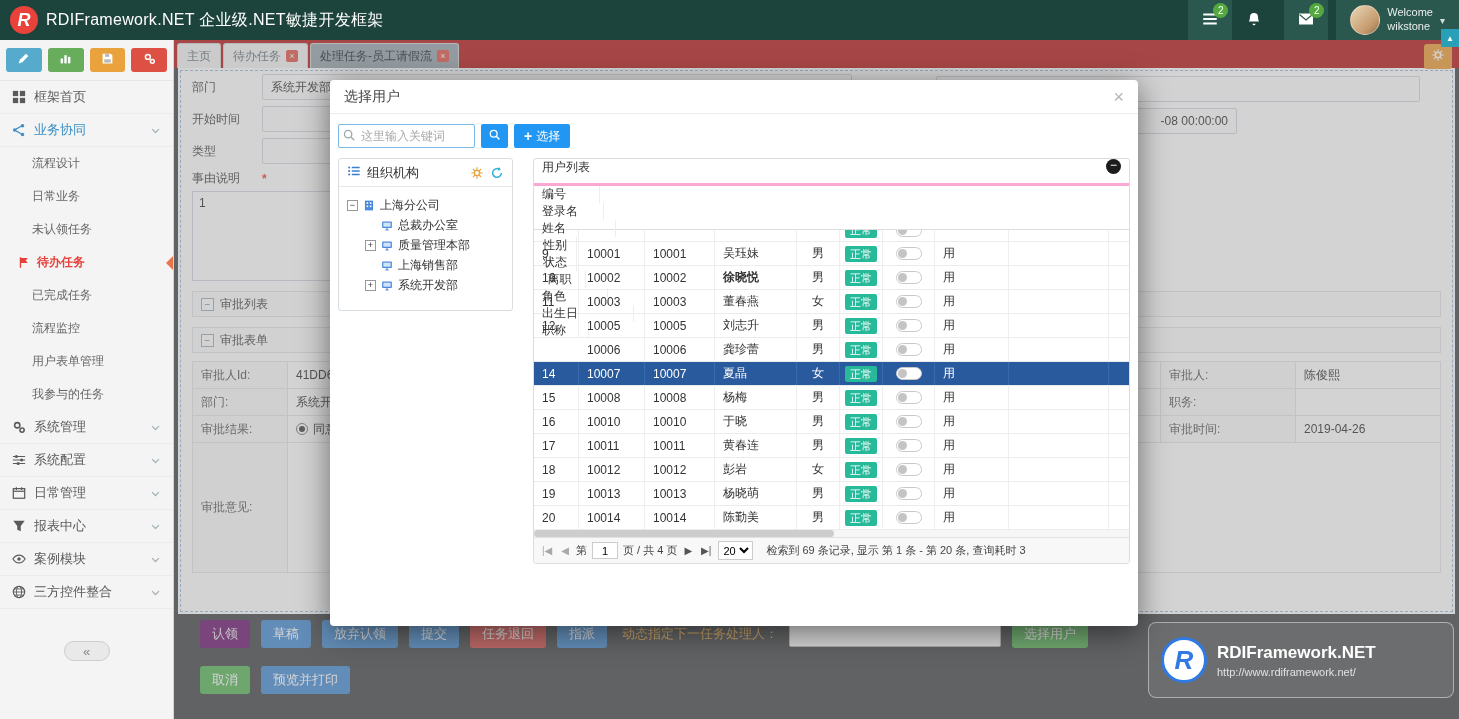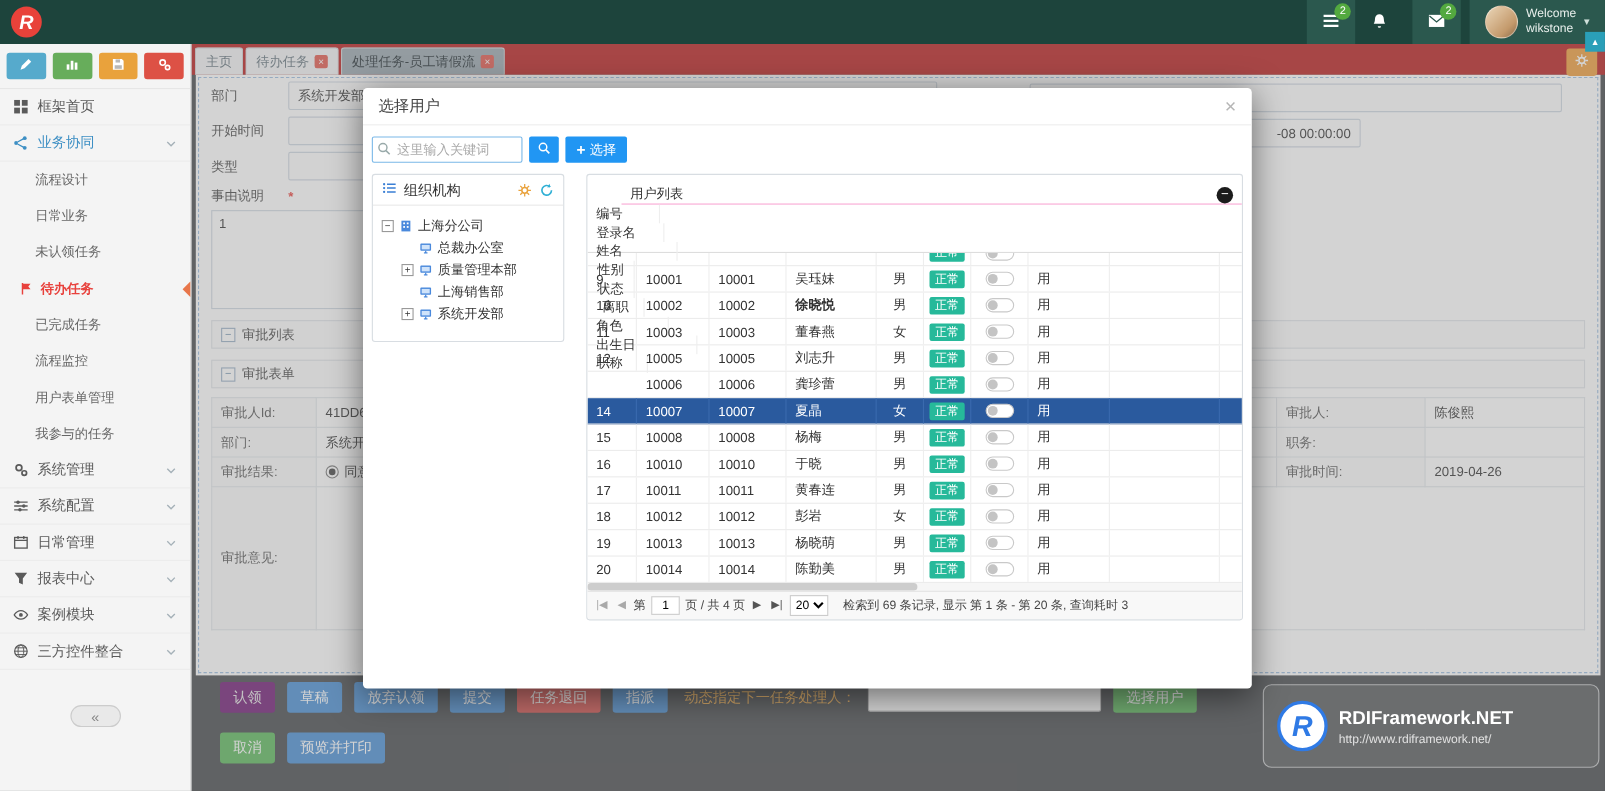--- a/index.html
+++ b/index.html
@@ -111,21 +111,21 @@
   .oh-icons span { display:flex; cursor:pointer; }
   .org-tree { padding:8px 4px; }
   .tree-row { height:20px; display:flex; align-items:center; gap:4px; cursor:pointer; white-space:nowrap; }
   .expander { width:11px; height:11px; border:1px solid #999; background:#fff; font-size:9px; line-height:9px; text-align:center; color:#333; flex:none; cursor:pointer; }
   .expander-spacer { width:11px; flex:none; }
   .tree-icon { display:flex; flex:none; }
   .tree-icon svg { width:14px; height:13px; }
   .tree-label { font-size:12px; color:#333; }
 
   .list-panel { flex:1; border:1px solid #d8dde2; border-radius:3px; background:#fff; height:406px; position:relative; overflow:hidden; }
-  .list-header { height:27px; display:flex; align-items:flex-end; padding:0 8px; border-bottom:1px solid #f9a8d4; font-size:12px; color:#333;margin-left:31px; }
+  .list-header { height:27px; display:flex; align-items:flex-start; padding:0 8px; border-bottom:3px solid #f9a8d4; font-size:12px; color:#333; }
   .circle-min { margin-left:auto; width:15px; height:15px; background:#1c1c1c; color:#fff; border-radius:50%; font-size:12px; line-height:13px; text-align:center; cursor:pointer; }
   .grid-zone { position:absolute; top:27px; left:0; right:0; bottom:33px; overflow:hidden; }
   .grid-inner { width:630px; }
   .grid-head { display:flex; height:44px; border-bottom:1px solid #ddd; width:630px;flex-direction:column; }
   .gcell { padding:0 8px; display:flex; align-items:center; border-right:1px solid #eee; overflow:hidden; white-space:nowrap; flex:none; font-size:12px; color:#333; }
   .gcell.center { justify-content:center; padding:0 2px; }
   .grow { display:flex; height:24px; border-bottom:1px solid #ececec; width:630px; align-items:stretch; }
   .grow.selected { background:#2a5a9e; }
   .grow.selected .gcell { color:#fff; border-right-color:#3a6aae; }
   .grow.partial { height:12px; overflow:hidden; display:block; }
@@ -150,20 +150,21 @@
 </style>
 </head>
 <body>
 
 <div class="screen">
 
   <header class="header">
     <div class="logo">
         <span>R</span>
       </div>
+    <div class="header-title">RDIFramework.NET 企业级.NET敏捷开发框架</div>
     <div class="header-right">
       <div class="hicon block">
         <span><svg viewBox="0 0 16 16" width="18" height="18">
               <path d="M2 4h12M2 8h12M2 12h12" stroke="#fff" stroke-width="1.8" fill="none"></path>
             </svg></span>
         <span class="badge">2</span>
       </div>
       <div class="hicon">
         <span><svg viewBox="0 0 16 16" width="16" height="16">
               <path d="M8 2a4 4 0 0 0-4 4c0 3-1.2 4.5-1.2 4.5h10.4S12 9 12 6a4 4 0 0 0-4-4z" fill="#fff"></path>

